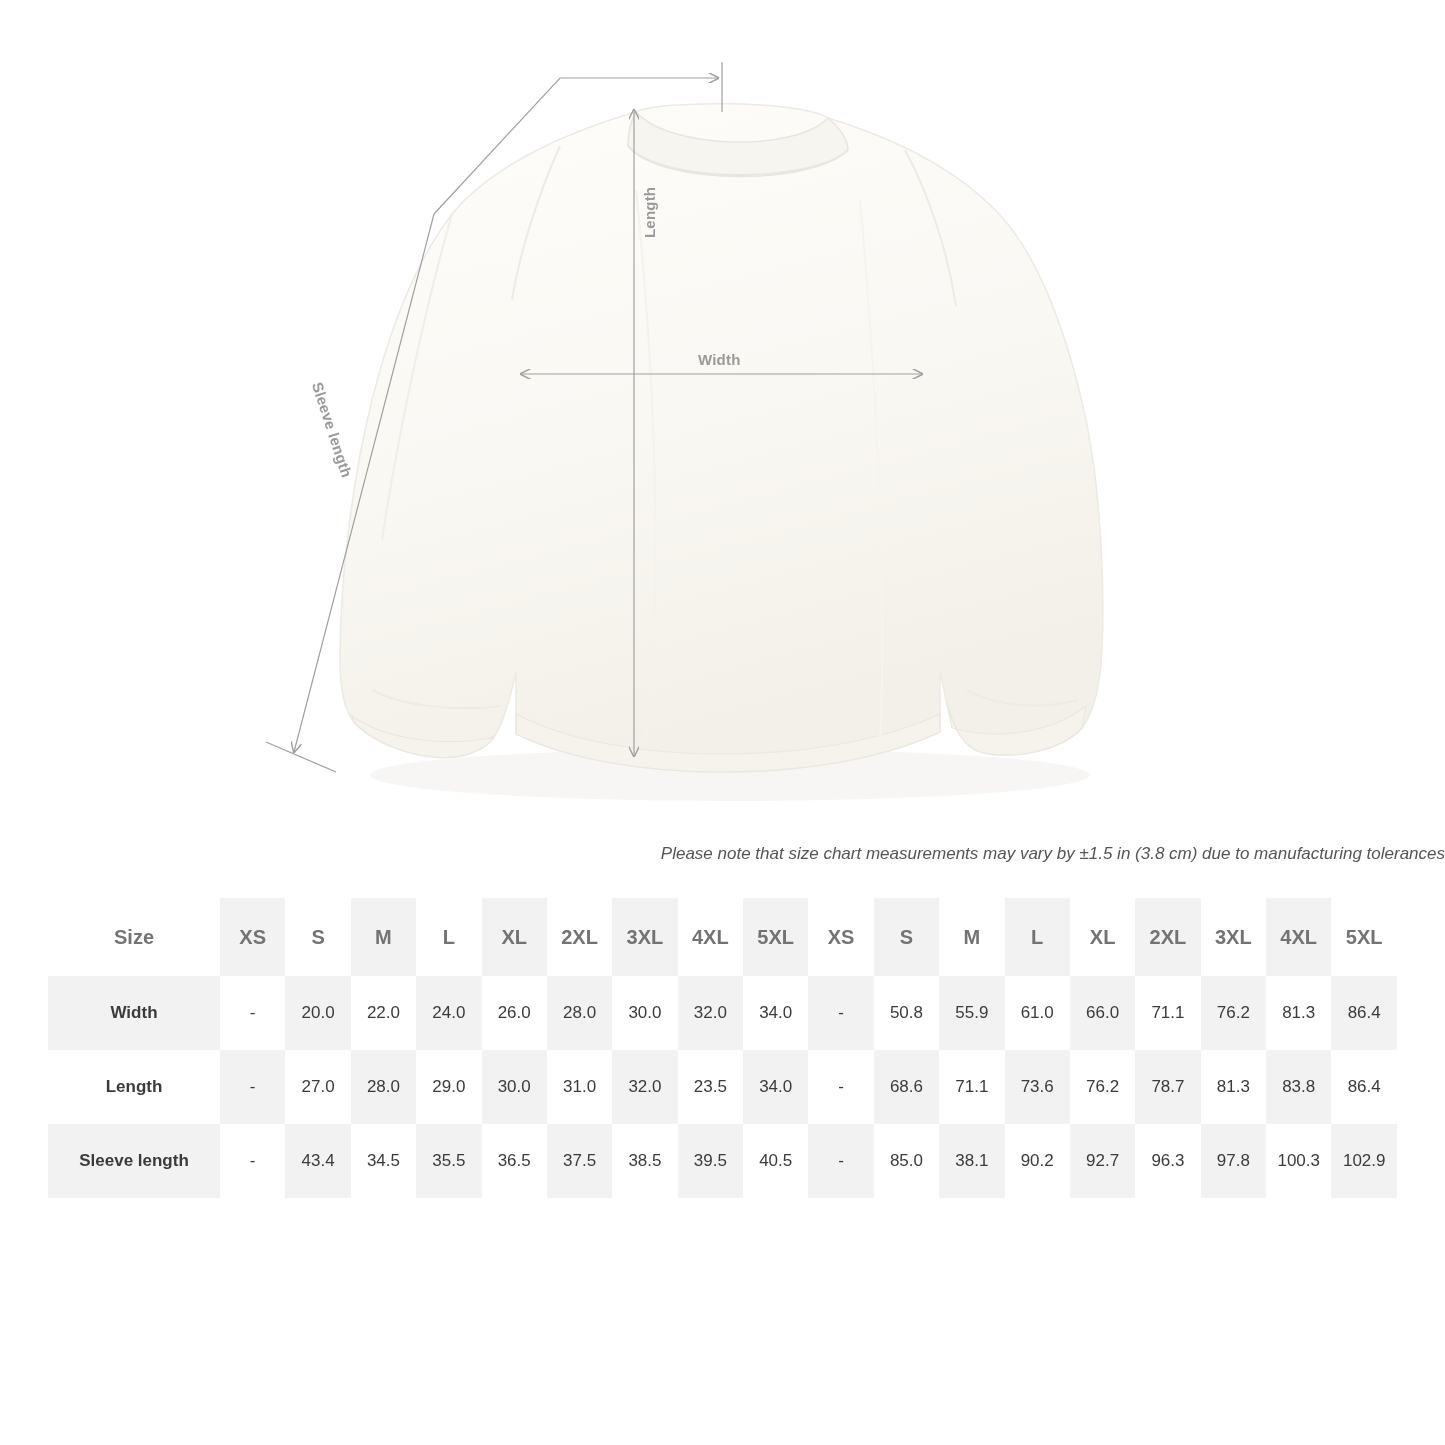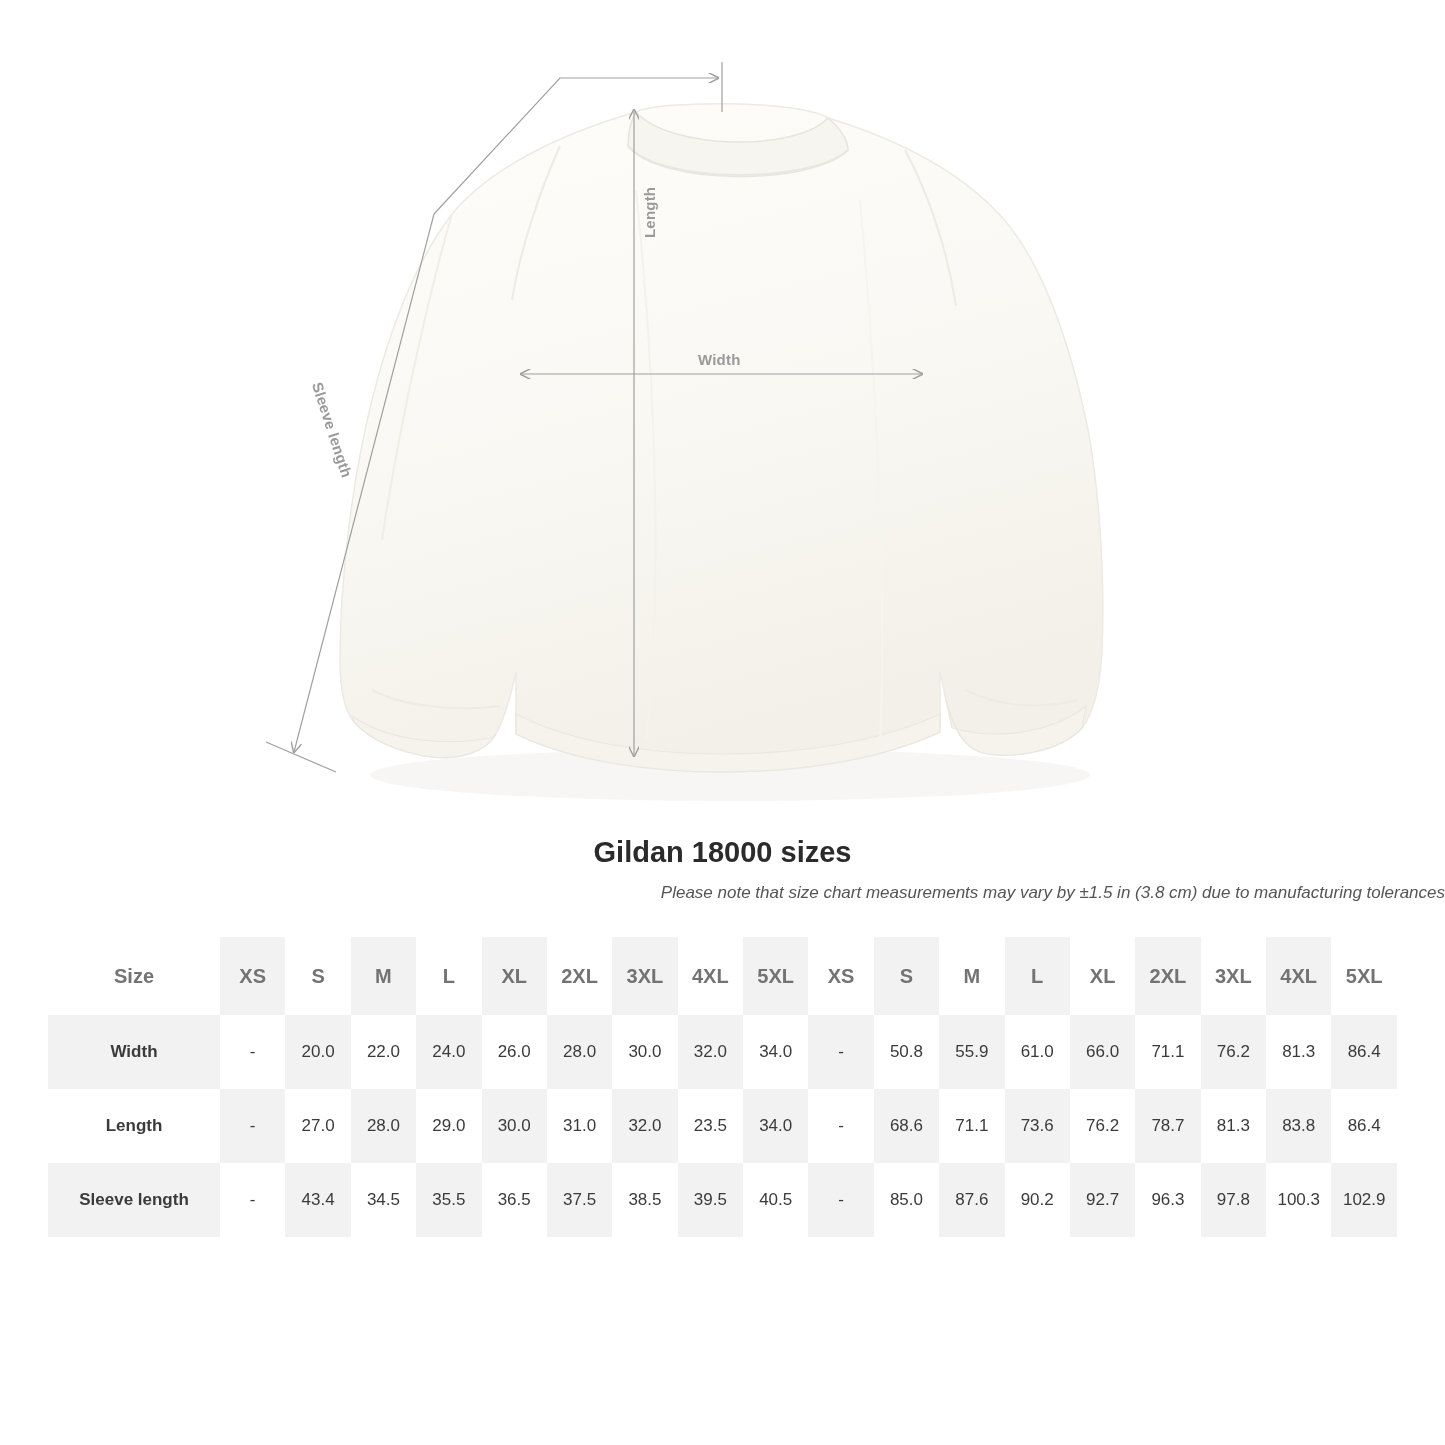--- a/index.html
+++ b/index.html
@@ -209,21 +209,20 @@
 
       <line x1="434" y1="214" x2="294" y2="752" stroke="#a0a0a0" stroke-width="1.2" marker-end="url(#arrowEnd)"></line>
       <line x1="266" y1="742" x2="336" y2="772" stroke="#a0a0a0" stroke-width="1.2"></line>
     </svg>
 
     <div class="dim-label length">Length</div>
     <div class="dim-label width">Width</div>
     <div class="dim-label sleeve">Sleeve length</div>
   </div>
 
-  <div class="title">Gildan 18000 sizes</div>
   <div class="subtitle">Please note that size chart measurements may vary by ±1.5 in (3.8 cm) due to manufacturing tolerances</div>
 
   <div class="table-wrap">
     <table class="sizes">
       <colgroup>
         <col class="col-label">
         <col class="col-cell">
           <col class="col-cell">
           <col class="col-cell">
           <col class="col-cell">
@@ -316,21 +315,21 @@
           <td class="alt">43.4</td>
           <td>34.5</td>
           <td class="alt">35.5</td>
           <td>36.5</td>
           <td class="alt">37.5</td>
           <td>38.5</td>
           <td class="alt">39.5</td>
           <td>40.5</td>
           <td class="alt">-</td>
           <td>85.0</td>
-          <td class="alt">87.6</td>
+          <td class="alt">38.1</td>
           <td>90.2</td>
           <td class="alt">92.7</td>
           <td>96.3</td>
           <td class="alt">97.8</td>
           <td>100.3</td>
           <td class="alt">102.9</td>
         </tr>
       </tbody>
     </table>
   </div>

